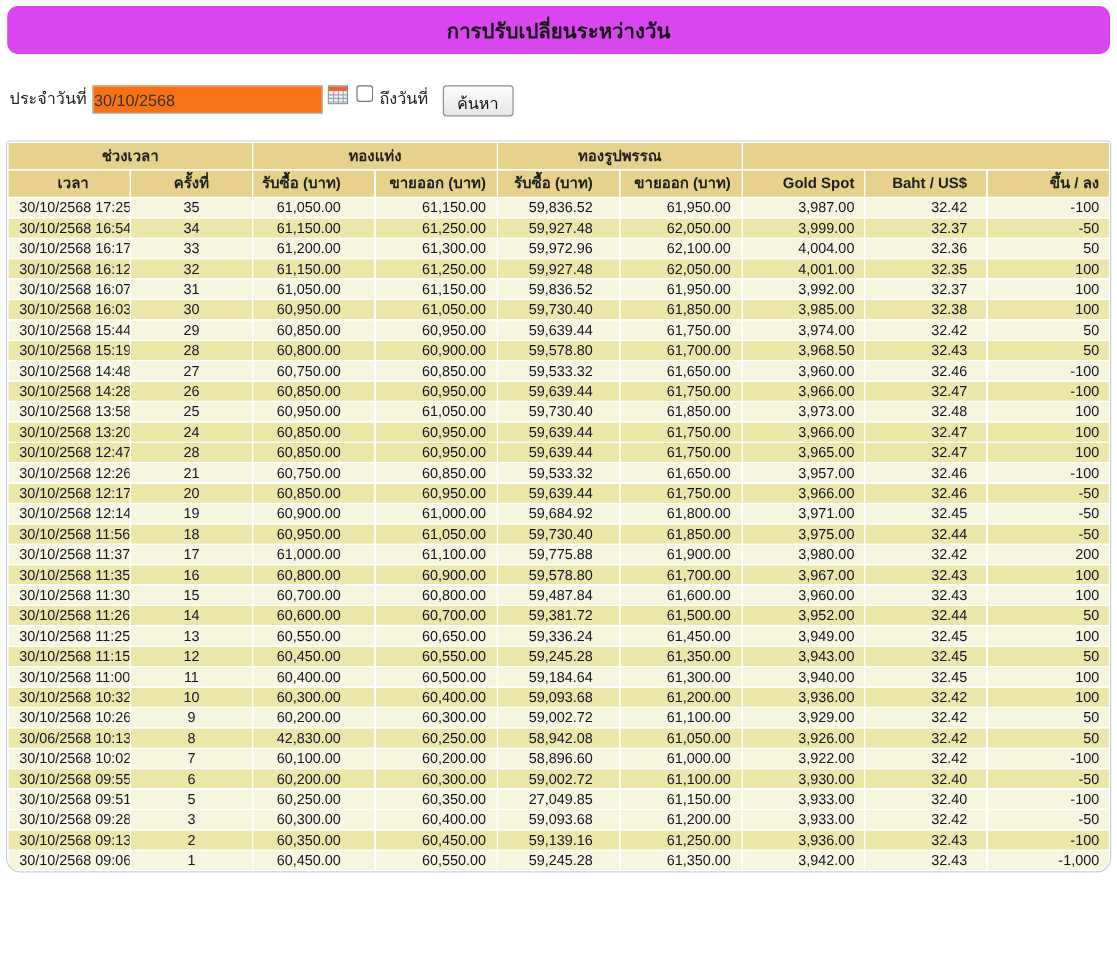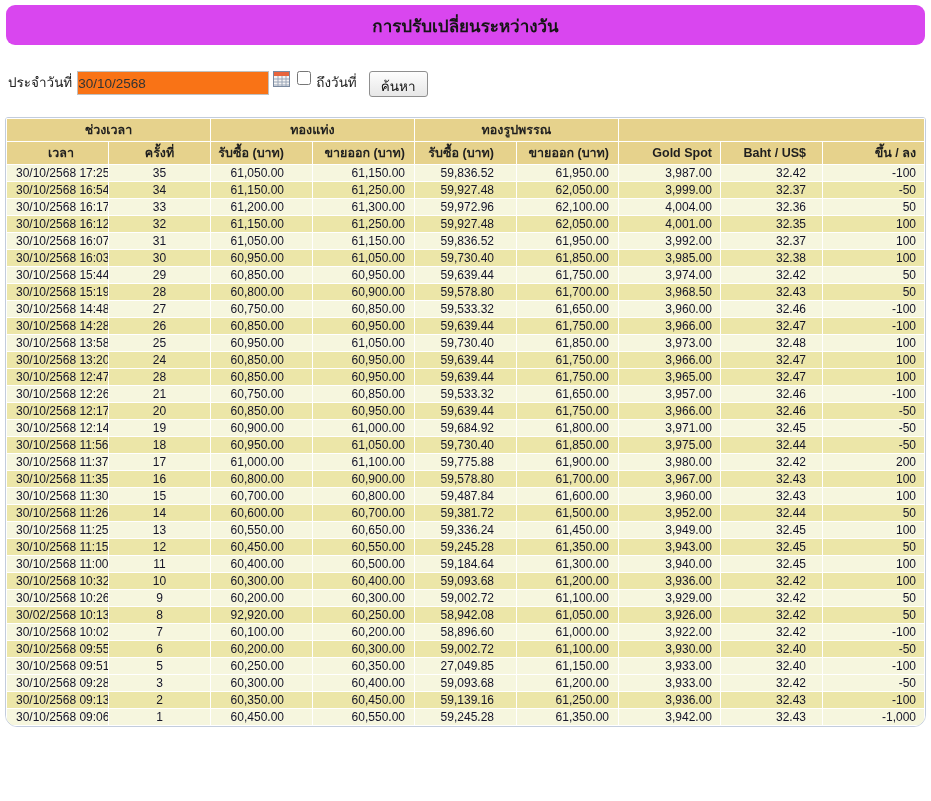--- a/index.html
+++ b/index.html
@@ -399,23 +399,23 @@
           <td class="c1">9</td>
           <td class="c2">60,200.00</td>
           <td class="c3">60,300.00</td>
           <td class="c4">59,002.72</td>
           <td class="c5">61,100.00</td>
           <td class="c6">3,929.00</td>
           <td class="c7">32.42</td>
           <td class="c8">50</td>
         </tr>
         <tr class="dark">
-          <td class="c0">30/02/2568 10:13</td>
+          <td class="c0">30/06/2568 10:13</td>
           <td class="c1">8</td>
-          <td class="c2">92,920.00</td>
+          <td class="c2">42,830.00</td>
           <td class="c3">60,250.00</td>
           <td class="c4">58,942.08</td>
           <td class="c5">61,050.00</td>
           <td class="c6">3,926.00</td>
           <td class="c7">32.42</td>
           <td class="c8">50</td>
         </tr>
         <tr class="light">
           <td class="c0">30/10/2568 10:02</td>
           <td class="c1">7</td>

